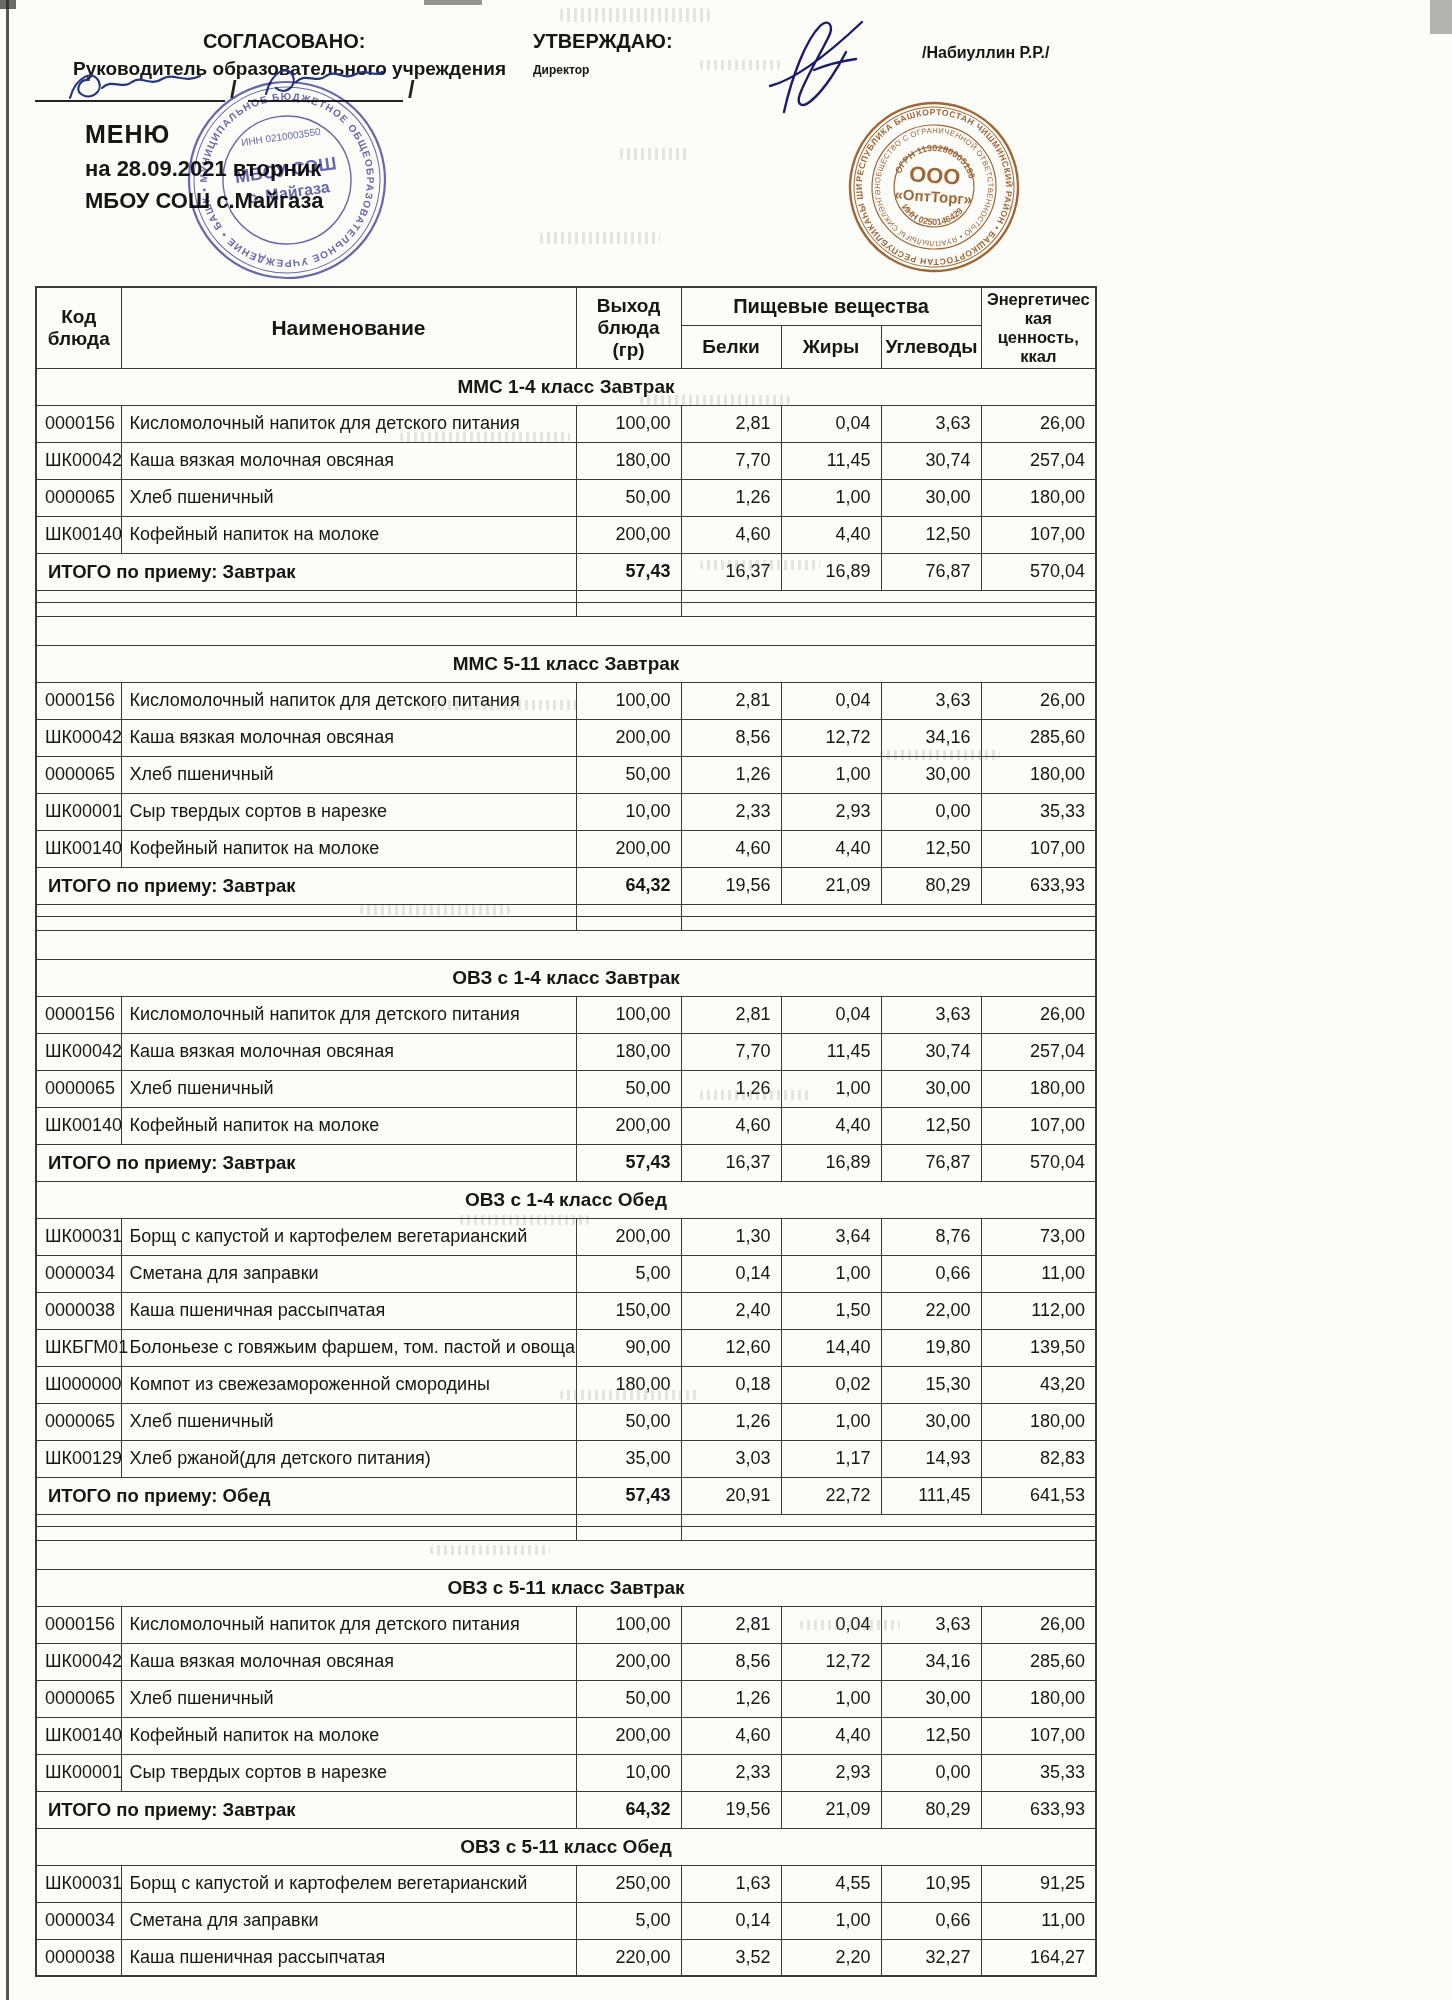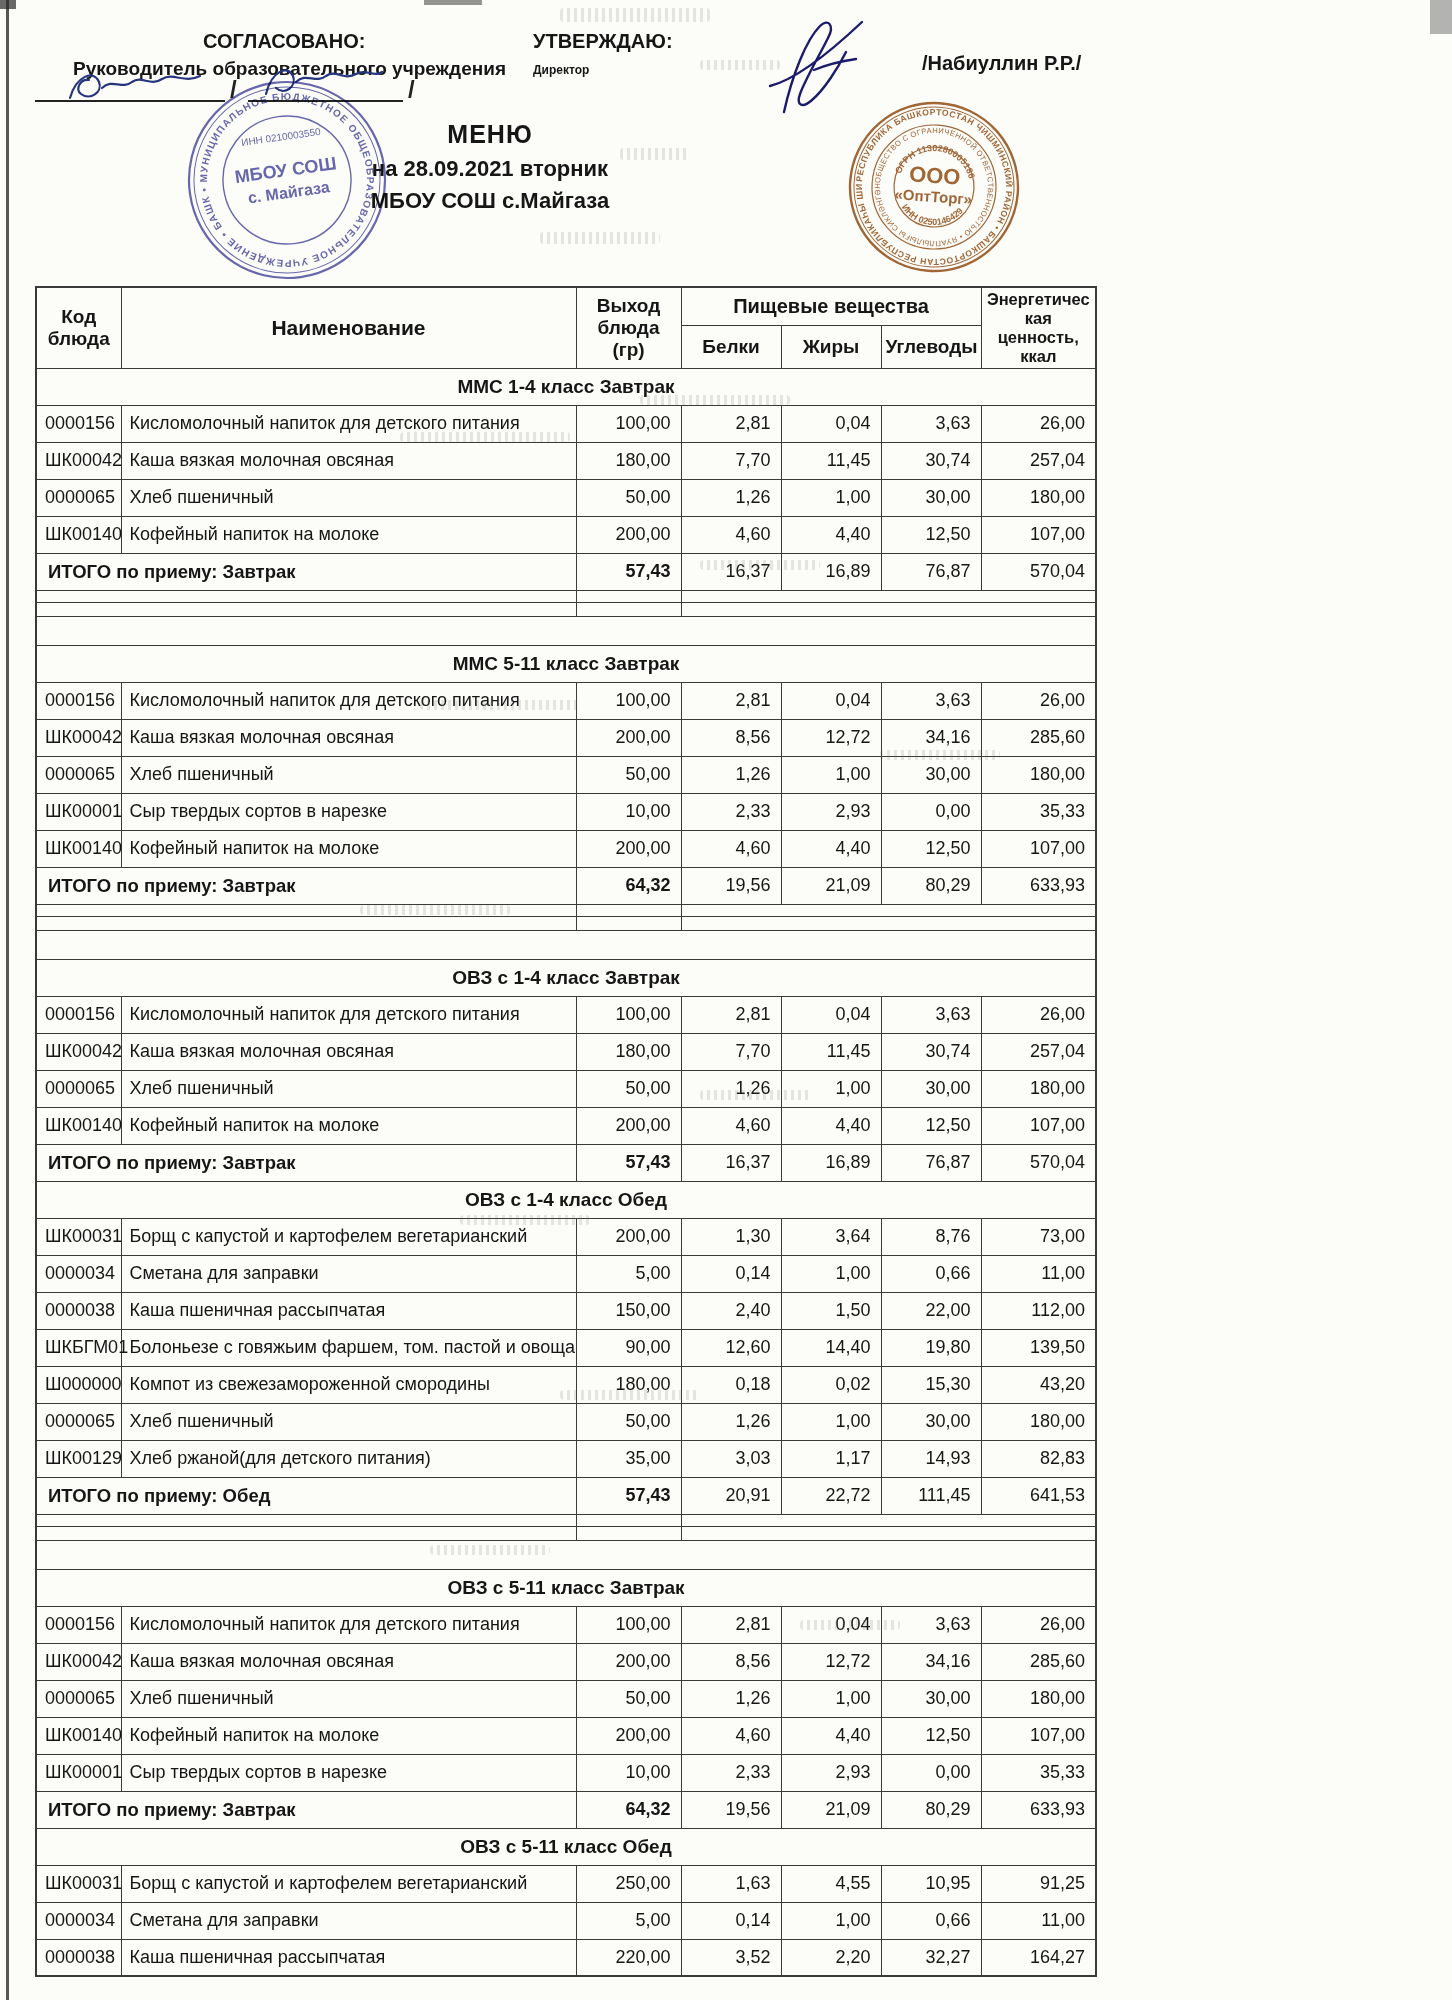--- a/index.html
+++ b/index.html
@@ -13,35 +13,35 @@
     color: #161616;
   }
   .abs { position: absolute; }
   .b { font-weight: bold; }
 
   
   #agreed-label   { left: 203px; top: 30px;  font-size: 20px; font-weight: bold; text-align: right; }
   #agreed-role    { left: 73px;  top: 58px;  font-size: 19px; font-weight: bold; }
   #approved-label { left: 533px; top: 30px;  font-size: 20px; font-weight: bold; }
   #approved-role  { left: 533px; top: 63px;  font-size: 12px; font-weight: bold; }
-  #approver-name  { left: 922px; top: 52px;  font-size: 20px; font-weight: bold; }
+  #approver-name  { left: 922px; top: 44px;  font-size: 16px; font-weight: bold; }
 
   .sig-underline { border-top: 2px solid #222; height: 0; }
   #sig-line-1 { left: 35px;  top: 100px; width: 190px; }
   #sig-line-2 { left: 248px; top: 100px; width: 155px; }
   .slash { font-size: 24px; font-weight: bold; color: #222; }
   #slash-1 { left: 230px; top: 76px; }
   #slash-2 { left: 408px; top: 76px; }
 
   #signature-left-1 { left: 62px;  top: 66px; }
   #signature-left-2 { left: 258px; top: 62px; }
   #signature-director { left: 752px; top: 14px; }
 
   
-  #title-block { left: 85px; top: 120px; width: 810px; text-align: center; z-index: 2; }
+  #title-block { left: 85px; top: 120px; width: 810px; text-align: left; z-index: 2; }
   #title-doc    { font-size: 25px; font-weight: bold; letter-spacing: 1px; margin-bottom: 7px; }
   #title-date   { font-size: 22px; font-weight: bold; margin-bottom: 6px; }
   #title-school { font-size: 22px; font-weight: bold; }
 
   
   #school-stamp  { left: 183px; top: 76px;  z-index: 3; opacity: .85; transform: rotate(-8deg); mix-blend-mode: multiply; }
   #company-stamp { left: 845px; top: 98px;  z-index: 3; opacity: .92; transform: rotate(4deg);  mix-blend-mode: multiply; }
 
   
   .menu-table {

